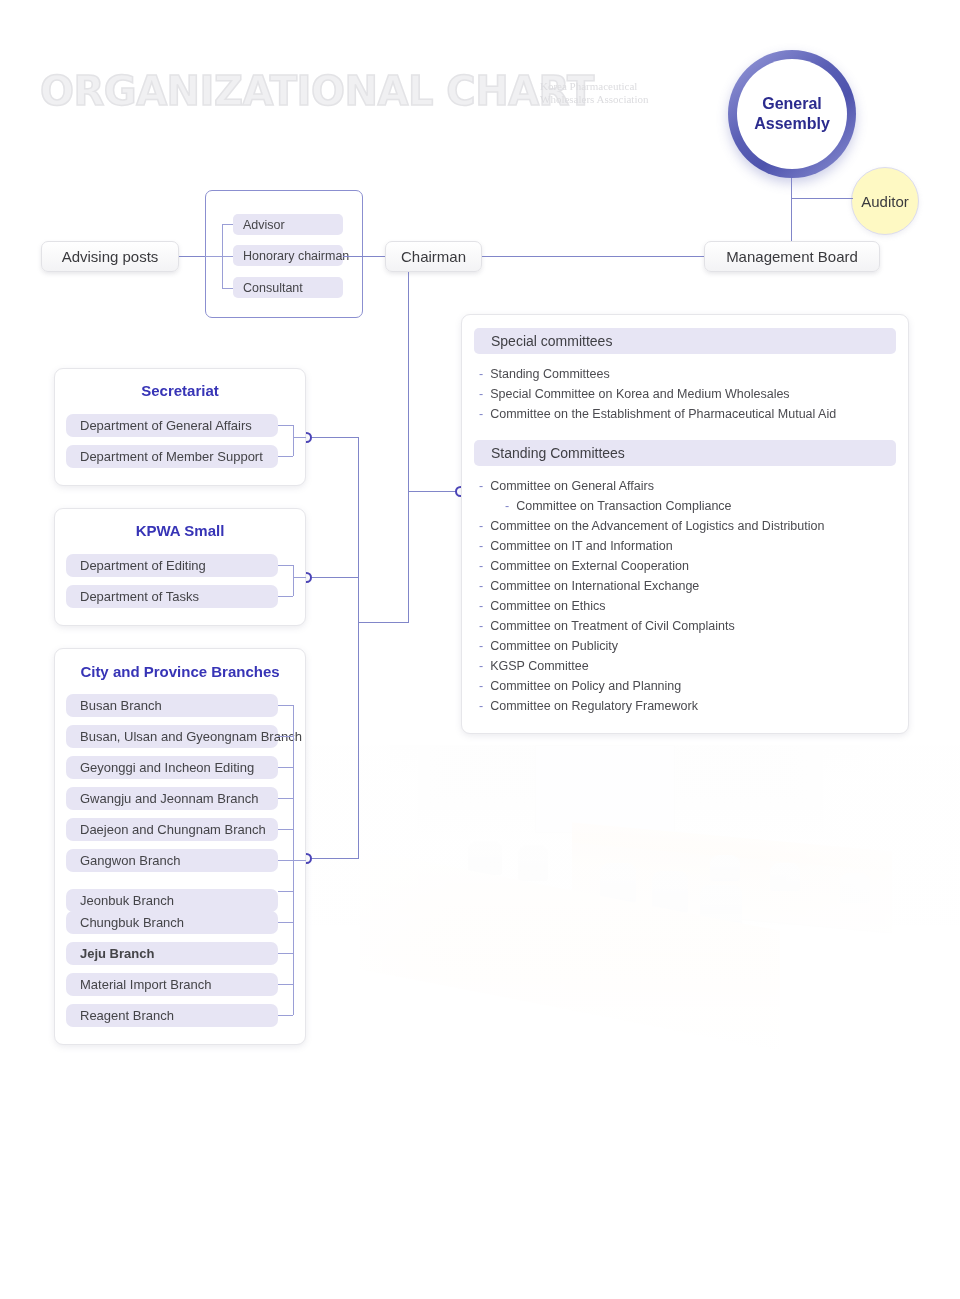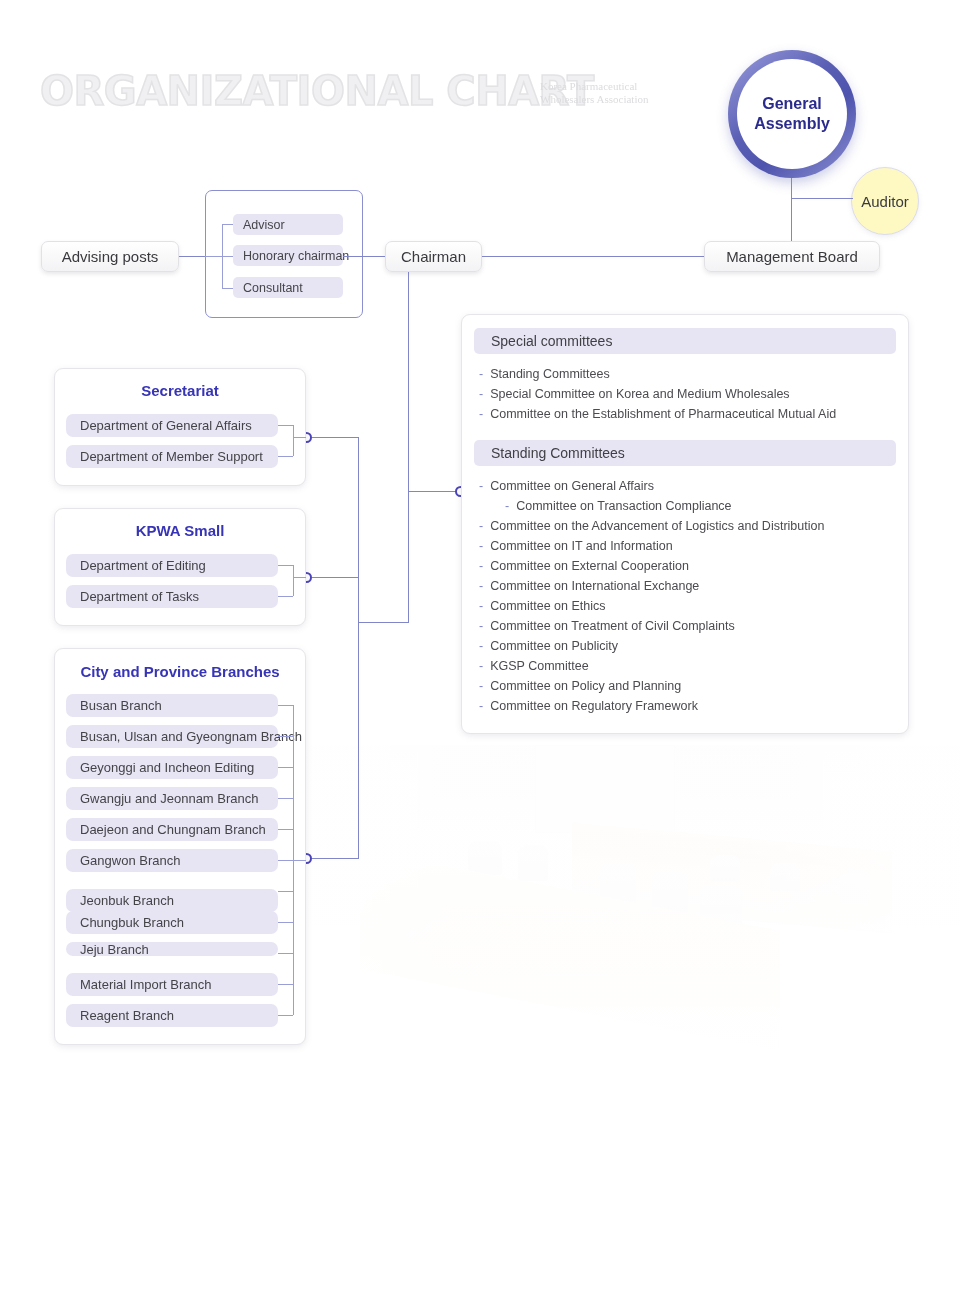--- a/index.html
+++ b/index.html
@@ -294,21 +294,21 @@
   <div class="panel-title" style="left:54px; top:663px; width:252px;">City and Province Branches</div>
 
   <div class="row-pill" style="left:66px; top:694px; width:212px; height:23px;">Busan Branch</div>
   <div class="row-pill" style="left:66px; top:725px; width:212px; height:23px;">Busan, Ulsan and Gyeongnam Branch</div>
   <div class="row-pill" style="left:66px; top:756px; width:212px; height:23px;">Geyonggi and Incheon Editing</div>
   <div class="row-pill" style="left:66px; top:787px; width:212px; height:23px;">Gwangju and Jeonnam Branch</div>
   <div class="row-pill" style="left:66px; top:818px; width:212px; height:23px;">Daejeon and Chungnam Branch</div>
   <div class="row-pill" style="left:66px; top:849px; width:212px; height:23px;">Gangwon Branch</div>
   <div class="row-pill" style="left:66px; top:880px; width:212px; height:23px;margin-top:9px;">Jeonbuk Branch</div>
   <div class="row-pill" style="left:66px; top:911px; width:212px; height:23px;">Chungbuk Branch</div>
-  <div class="row-pill" style="left:66px; top:942px; width:212px; height:14px;">Jeju Branch</div>
+  <div class="row-pill" style="left:66px; top:942px; width:212px; height:23px;font-weight:bold;">Jeju Branch</div>
   <div class="row-pill" style="left:66px; top:973px; width:212px; height:23px;">Material Import Branch</div>
   <div class="row-pill" style="left:66px; top:1004px; width:212px; height:23px;">Reagent Branch</div>
 
   <div class="ln-lt v" style="left:293px; top:705px; height:310px;"></div>
   <div class="ln-lt h" style="left:278px; top:705px; width:15px;"></div>
   <div class="ln-lt h" style="left:278px; top:736px; width:15px;"></div>
   <div class="ln-lt h" style="left:278px; top:767px; width:15px;"></div>
   <div class="ln-lt h" style="left:278px; top:798px; width:15px;"></div>
   <div class="ln-lt h" style="left:278px; top:829px; width:15px;"></div>
   <div class="ln-lt h" style="left:278px; top:860px; width:28px;"></div>

